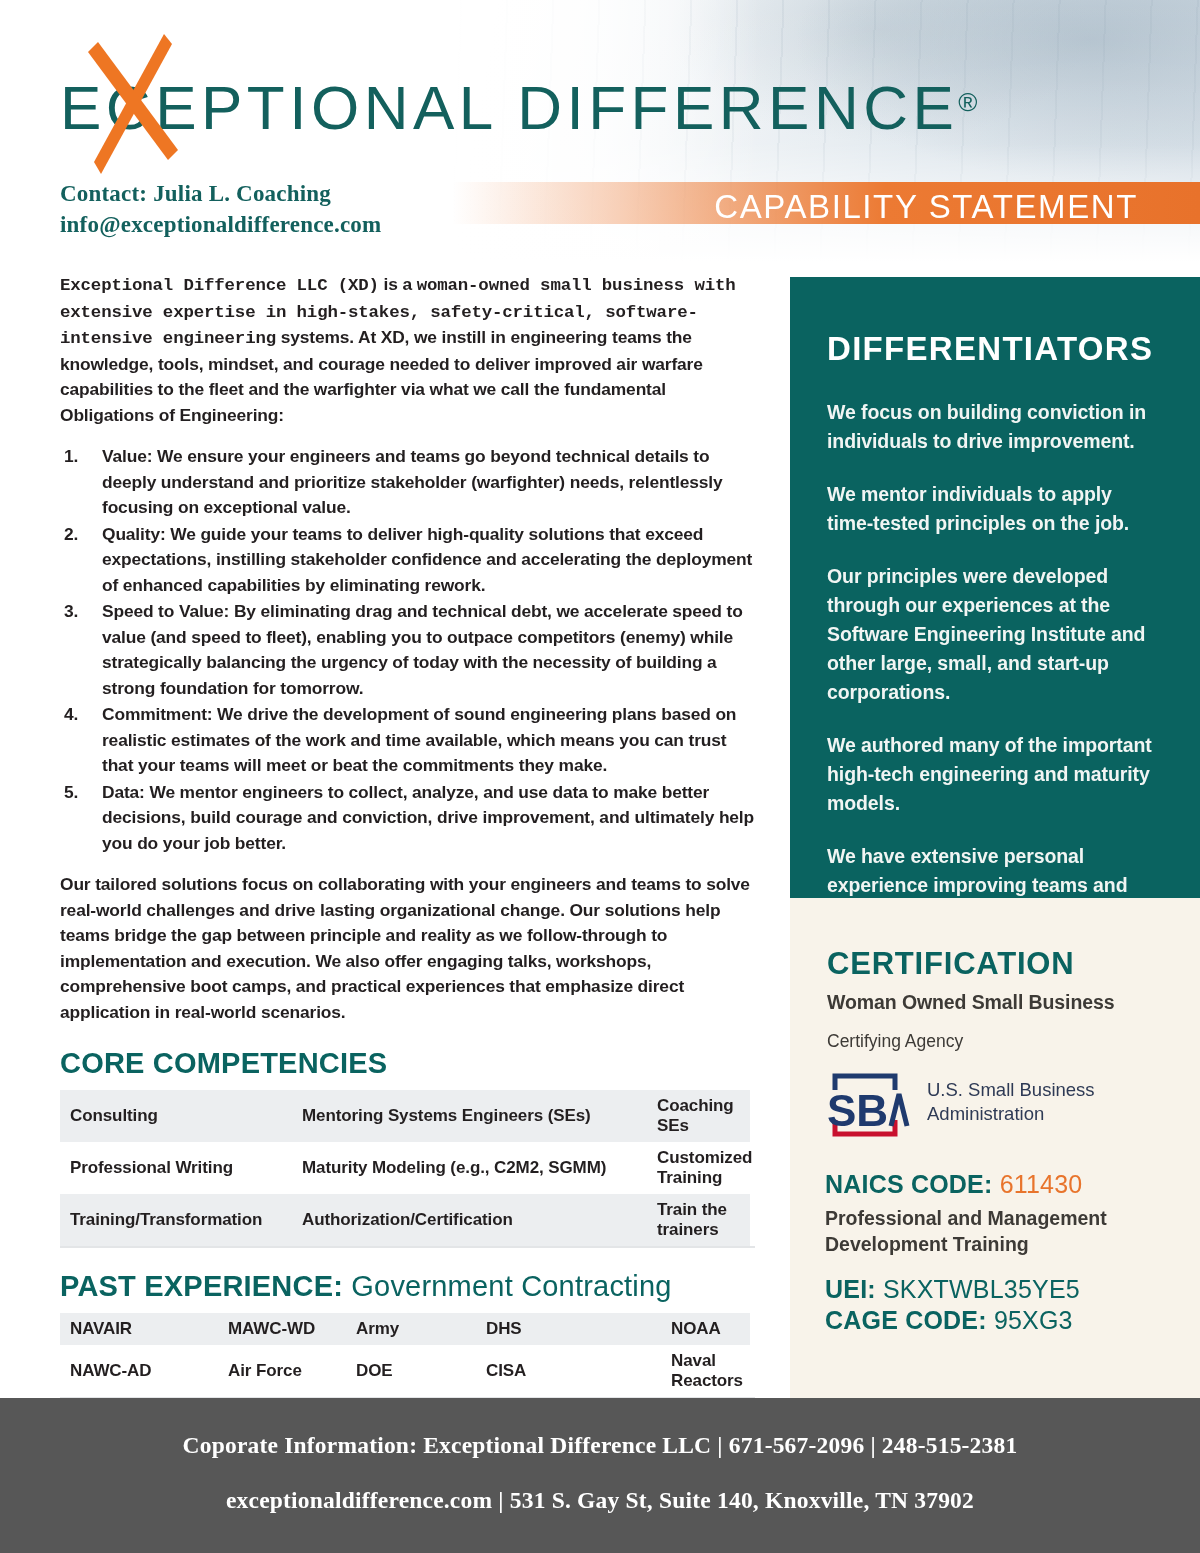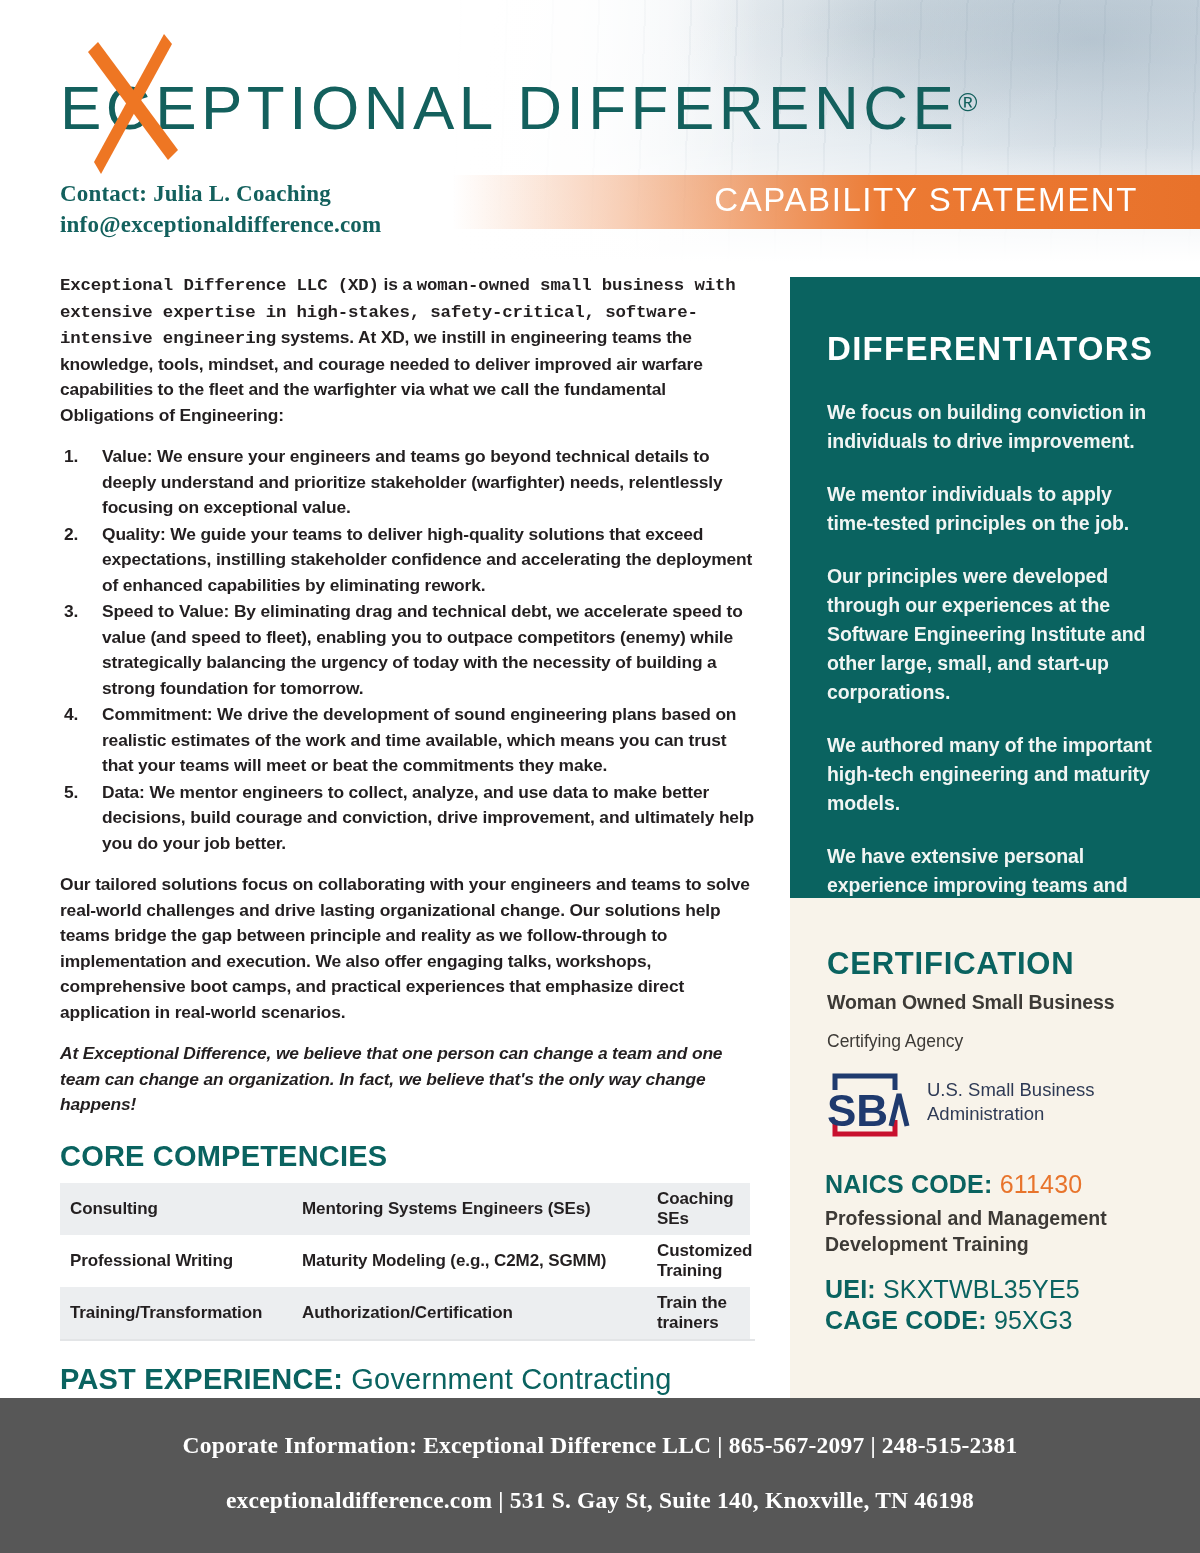--- a/index.html
+++ b/index.html
@@ -44,21 +44,21 @@
   }
 
   .contact{position:absolute;left:60px;top:178px;}
   .contact div{
     font-family:"Liberation Serif", serif;
     font-weight:bold;font-size:23px;color:#13605d;line-height:31px;
     letter-spacing:.2px;
   }
 
   .cap-bar{
-    position:absolute;left:452px;top:175px;width:748px;height:54px;
+    position:absolute;left:452px;top:182px;width:748px;height:42px;
     background:linear-gradient(90deg,rgba(237,124,56,0) 0%,rgba(237,124,56,.35) 22%,#ec7a33 58%,#e8722b 100%);
   }
   .cap-bar span{
     position:absolute;right:62px;top:6px;
     color:#fff;font-size:33px;letter-spacing:1.6px;font-weight:400;
   }
 
   
   .diff-panel{
     position:absolute;left:790px;top:277px;width:410px;height:621px;
@@ -196,21 +196,20 @@
 
     <ol class="obligations">
       <li><b>Value:</b><span> We ensure your engineers and teams go beyond technical details to deeply understand and prioritize stakeholder (warfighter) needs, relentlessly focusing on exceptional value.</span></li>
       <li><b>Quality:</b><span> We guide your teams to deliver high-quality solutions that exceed expectations, instilling stakeholder confidence and accelerating the deployment of enhanced capabilities by eliminating rework.</span></li>
       <li><b>Speed to Value:</b><span> By eliminating drag and technical debt, we accelerate speed to value (and speed to fleet), enabling you to outpace competitors (enemy) while strategically balancing the urgency of today with the necessity of building a strong foundation for tomorrow.</span></li>
       <li><b>Commitment:</b><span> We drive the development of sound engineering plans based on realistic estimates of the work and time available, which means you can trust that your teams will meet or beat the commitments they make.</span></li>
       <li><b>Data:</b><span> We mentor engineers to collect, analyze, and use data to make better decisions, build courage and conviction, drive improvement, and ultimately help you do your job better.</span></li>
     </ol>
 
     <p class="para">Our tailored solutions focus on collaborating with your engineers and teams to solve real-world challenges and drive lasting organizational change. Our solutions help teams bridge the gap between principle and reality as we follow-through to implementation and execution. We also offer engaging talks, workshops, comprehensive boot camps, and practical experiences that emphasize direct application in real-world scenarios.</p>
-    <p class="italic">At Exceptional Difference, we believe that one person can change a team and one team can change an organization. In fact, we believe that's the only way change happens!</p>
 
     <div class="sec-h">CORE COMPETENCIES</div>
     <div class="tbl-wrap">
       <table class="tbl">
         <tbody>
             <tr class="alt">
           <td style="width:222px">Consulting</td>
           <td style="width:345px">Mentoring Systems Engineers (SEs)</td>
           <td>Coaching SEs</td>
         </tr>
@@ -306,17 +305,17 @@
 
     <div class="codes">
       <div class="code-line"><span>NAICS CODE:</span> <span class="val orange">611430</span></div>
       <div class="code-desc">Professional and Management Development Training</div>
       <div class="code-line"><span>UEI:</span> <span class="val">SKXTWBL35YE5</span></div>
       <div class="code-line"><span>CAGE CODE:</span> <span class="val">95XG3</span></div>
     </div>
   </div>
 
   <div class="footer">
-    <div class="l1">Coporate Information: Exceptional Difference LLC  |  865-567-2097  |  248-515-2381</div>
-    <div class="l2">exceptionaldifference.com  |  531 S. Gay St, Suite 140, Knoxville, TN 46198</div>
+    <div class="l1">Coporate Information: Exceptional Difference LLC  |  671-567-2096  |  248-515-2381</div>
+    <div class="l2">exceptionaldifference.com  |  531 S. Gay St, Suite 140, Knoxville, TN 37902</div>
   </div>
 
 </div>
 
 </body></html>

